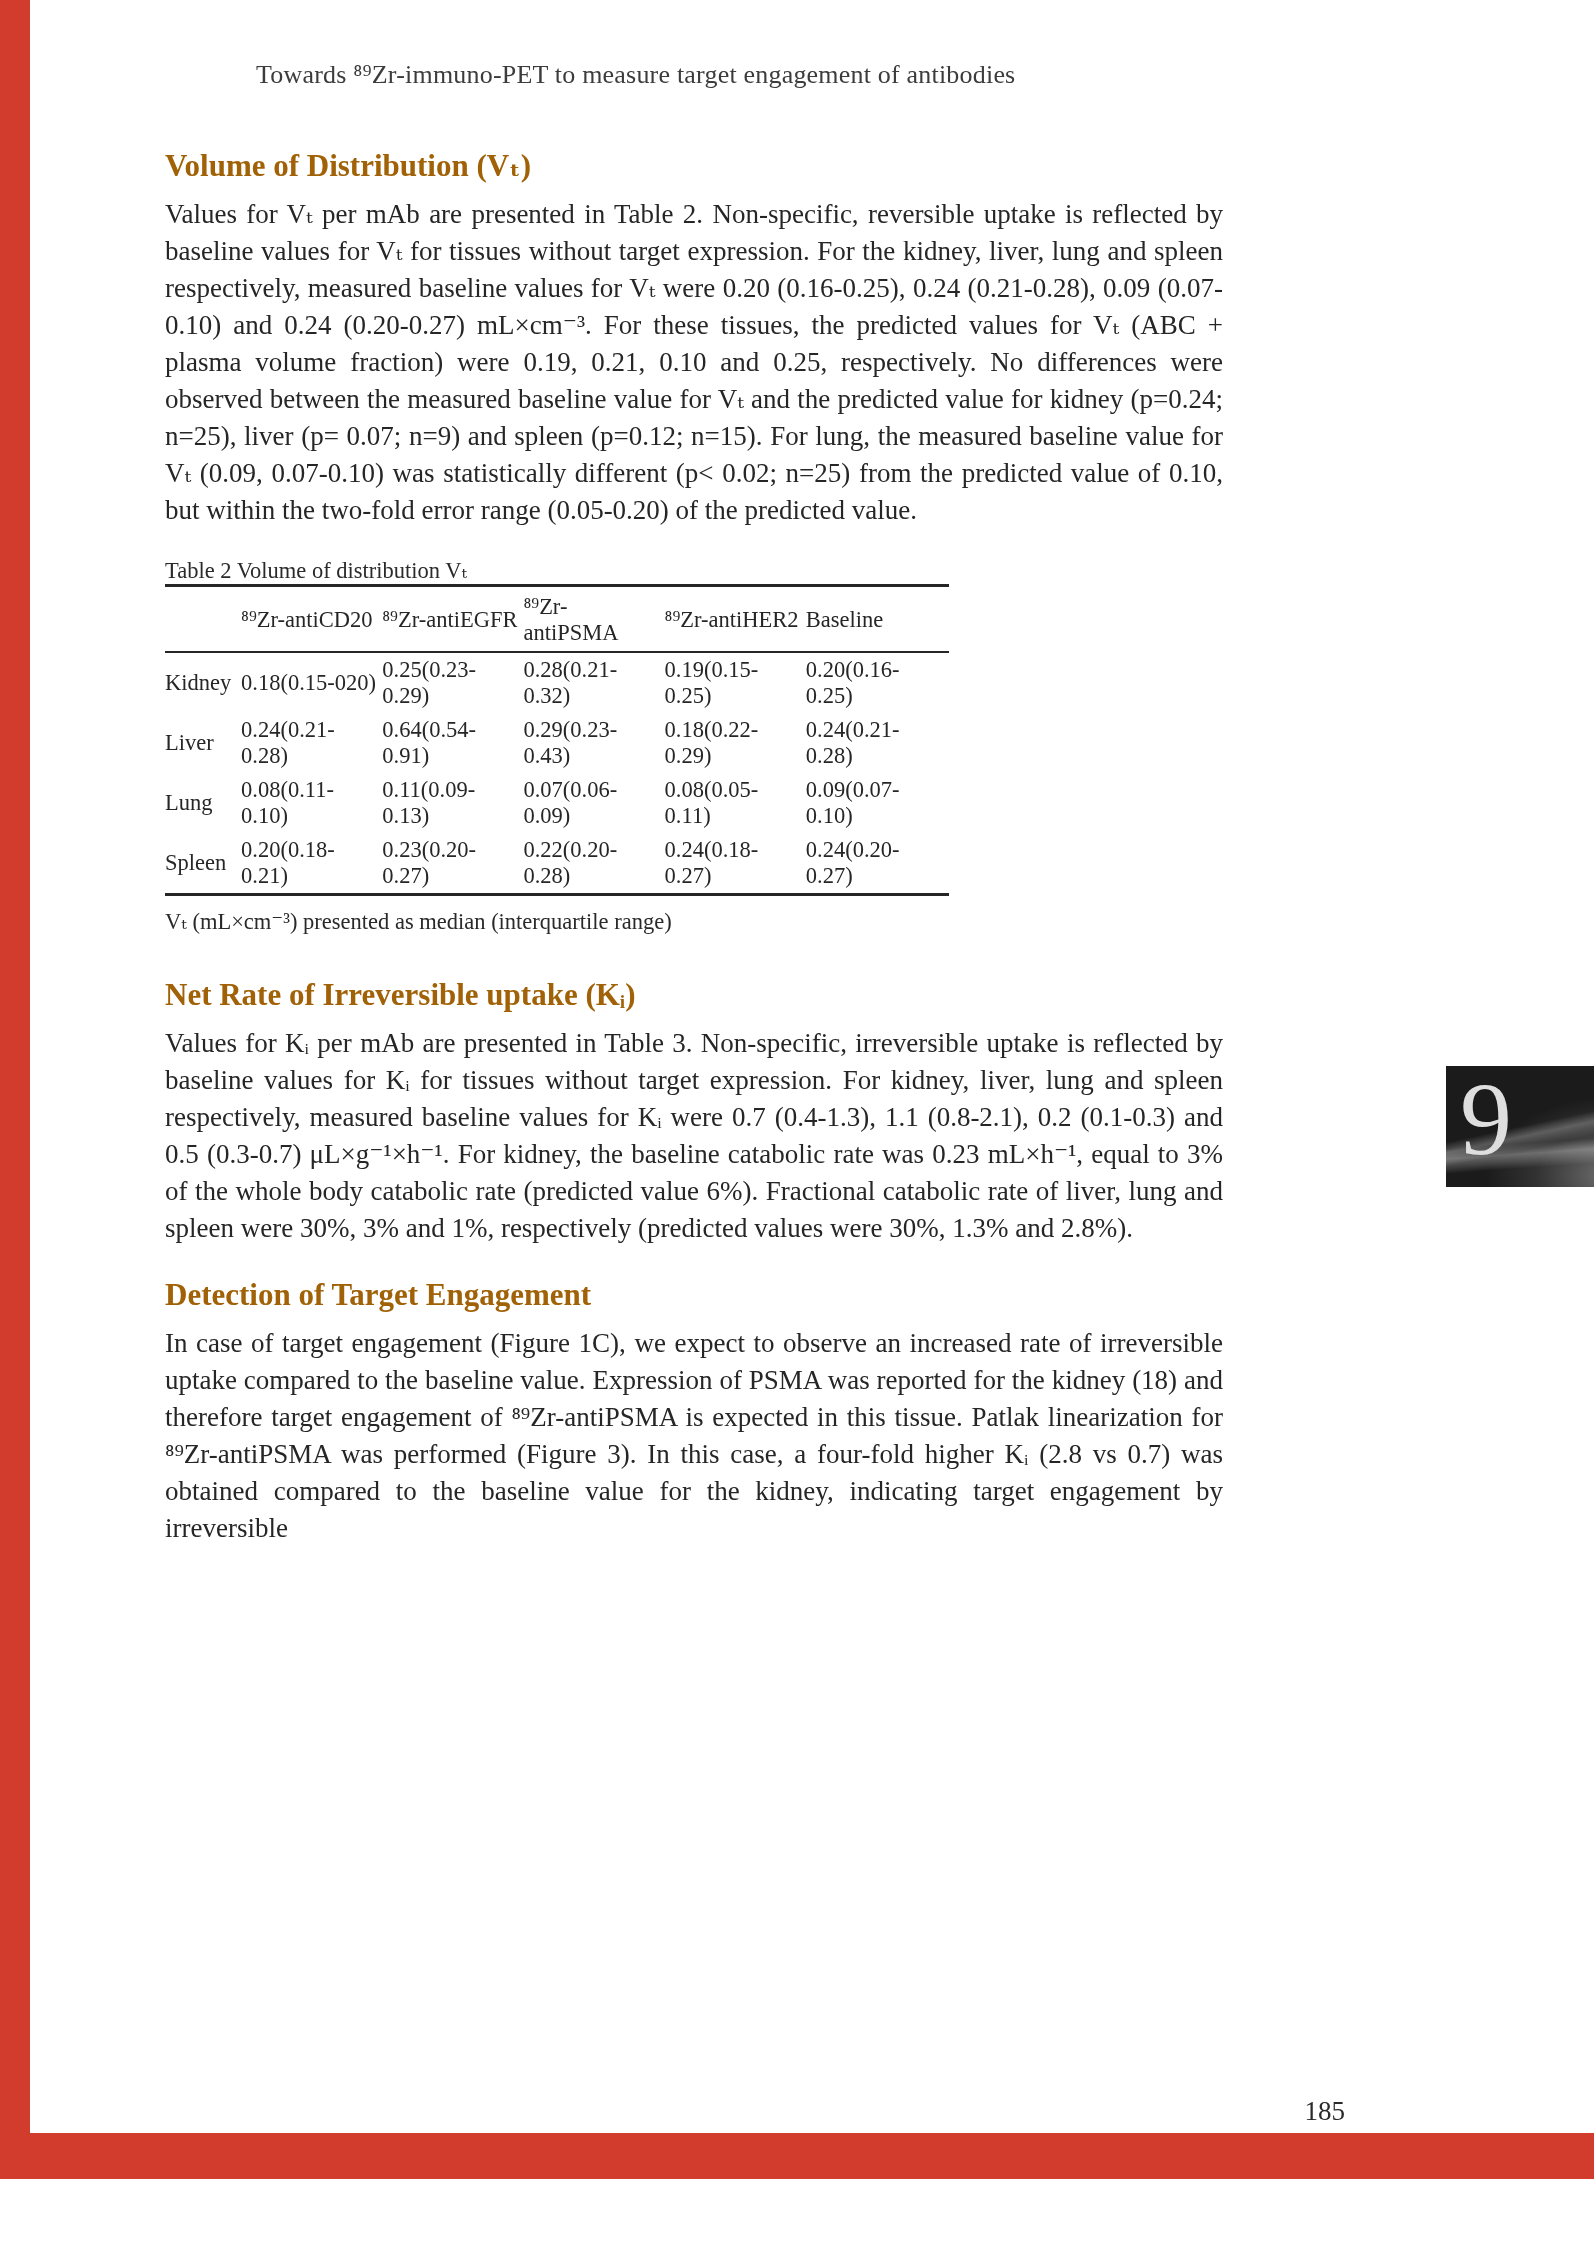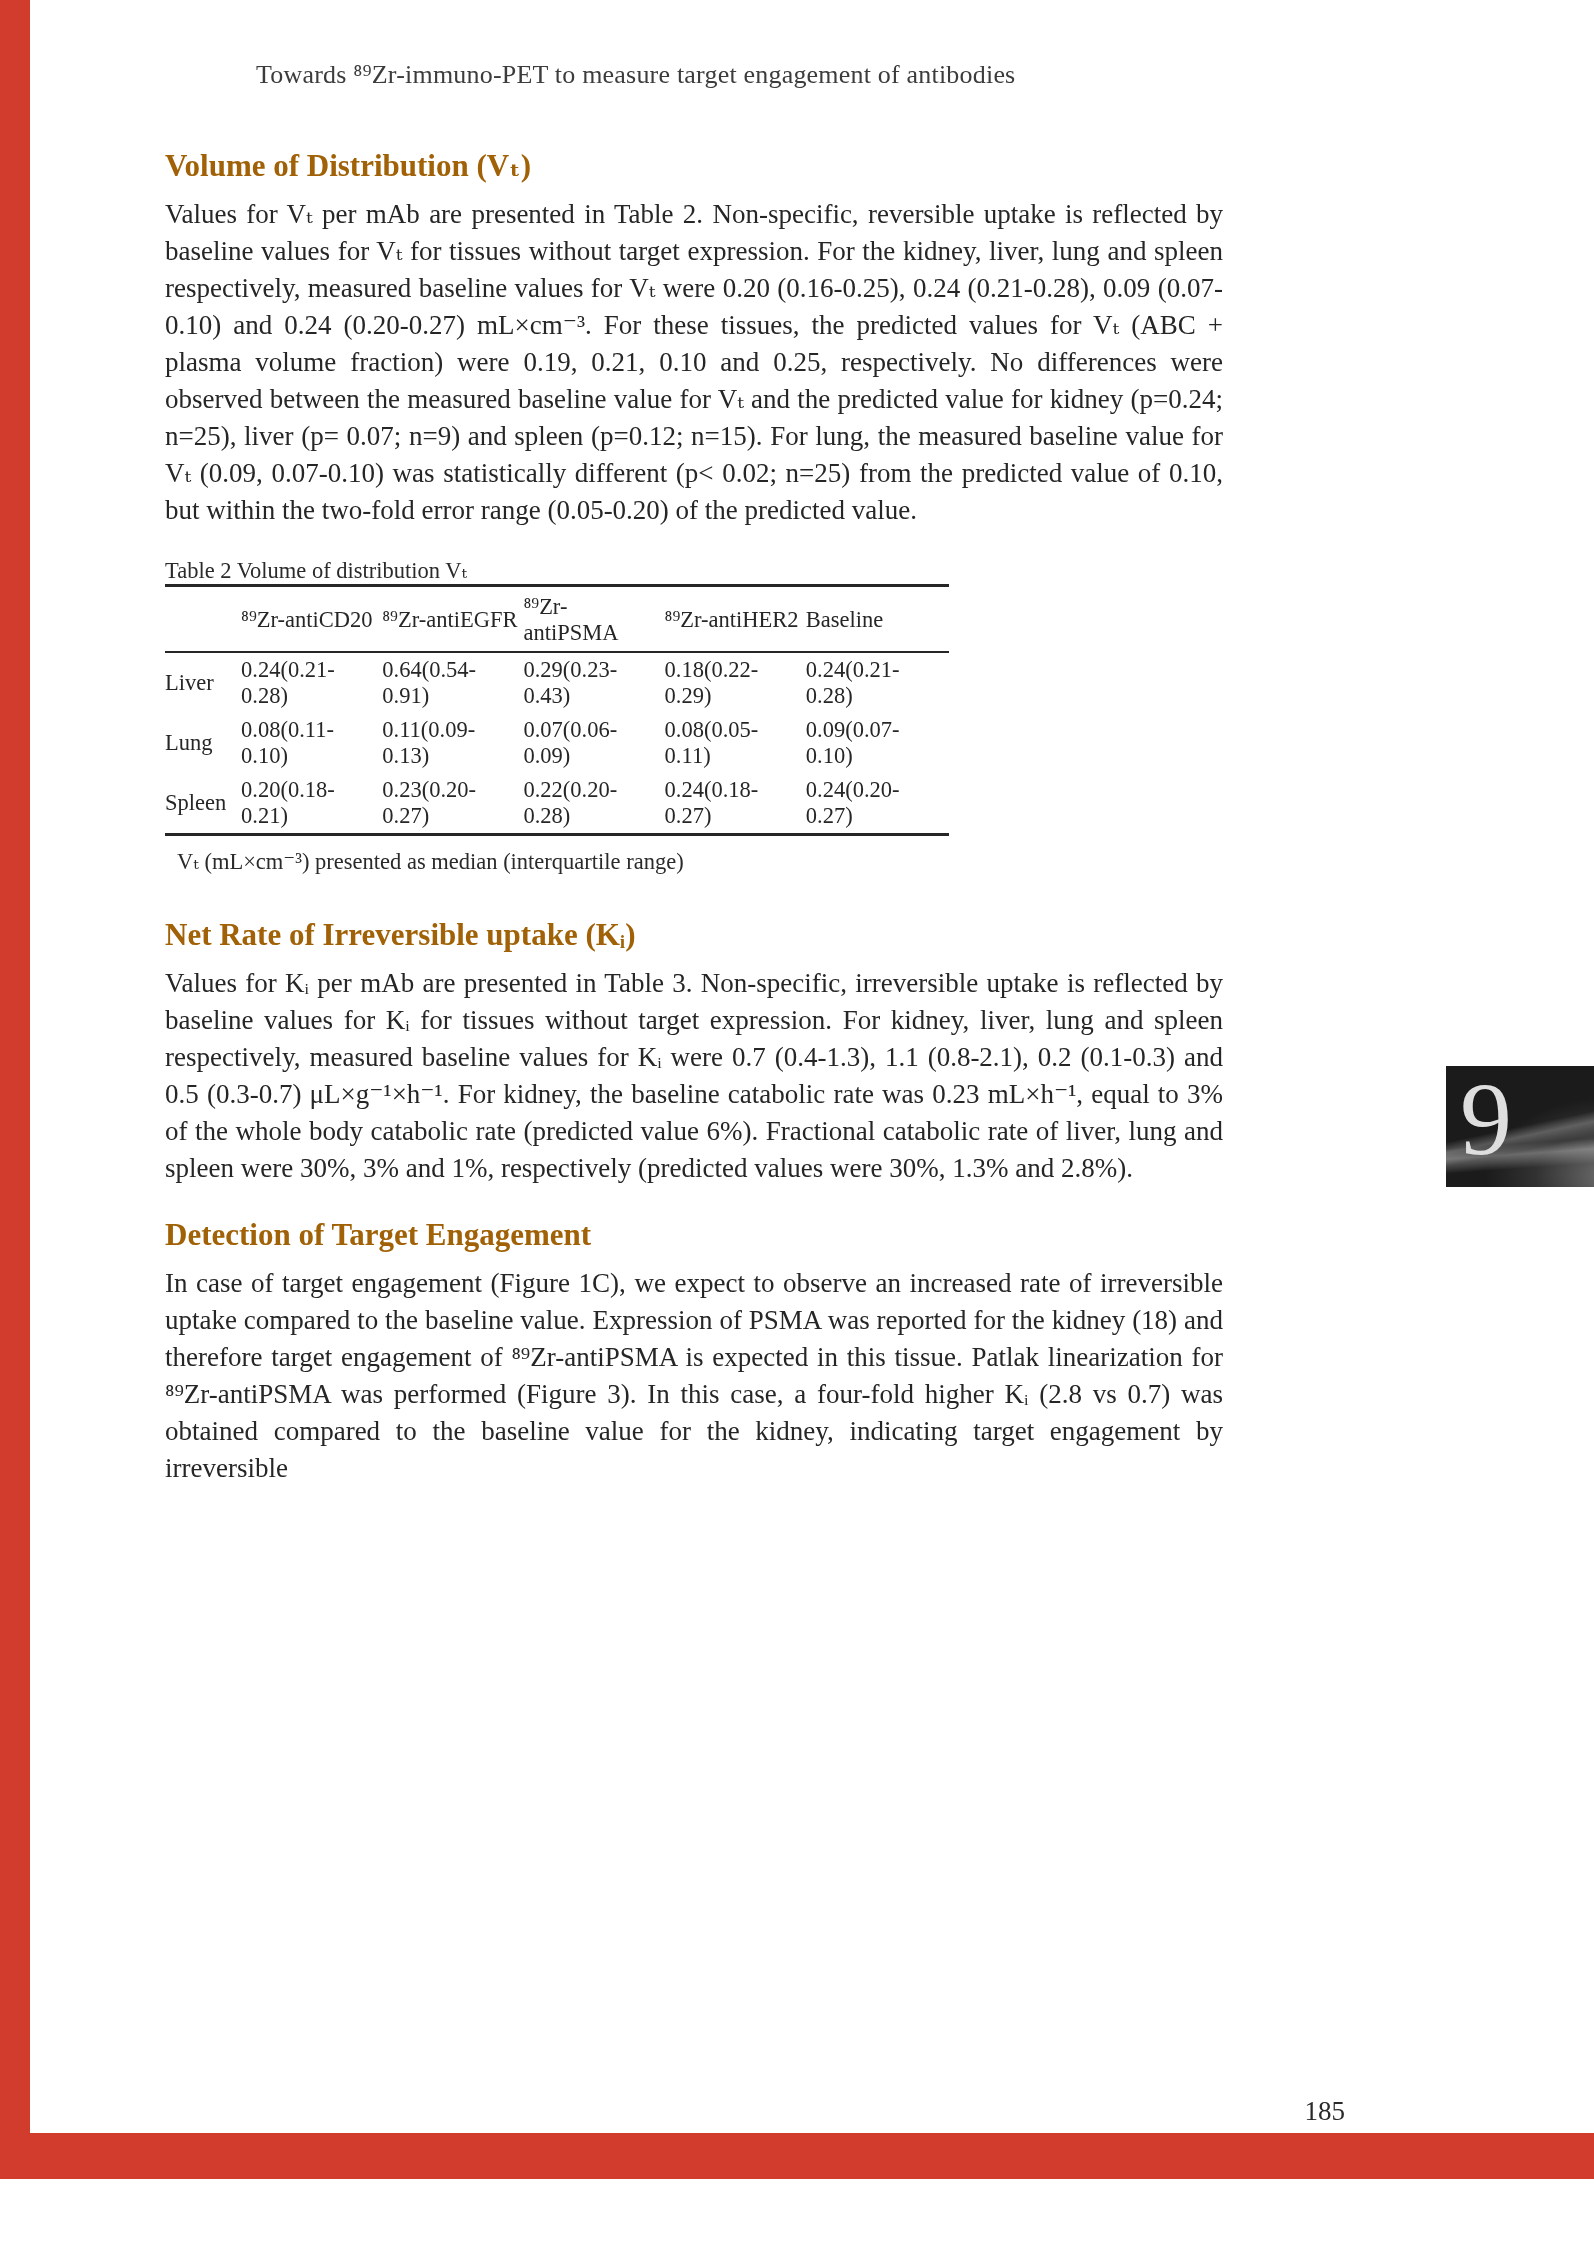--- a/index.html
+++ b/index.html
@@ -55,21 +55,21 @@
     padding:7px 4px 5px 0;
     border-bottom:2px solid #262626;
   }
   table.data-table td {
     padding:4px 4px 4px 0;
   }
   col.c-label { width:76px; }
   col.c-data  { width:141px; }
   col.c-last  { width:143px; }
   .footnote {
-    margin:12px 0 0 12px; font-size:22.5px; color:#2a2a2a;
+    margin:12px 0 0 0; font-size:22.5px; color:#2a2a2a;
   }
   .gap-lg { margin-top:42px; }
   .gap-md { margin-top:30px; }
   
   .chapter-tab {
     position:absolute; right:0; top:1066px;
     width:148px; height:121px;
     background:
       radial-gradient(130% 95% at 115% 90%, rgba(205,205,205,0.50), rgba(130,130,130,0.22) 42%, rgba(0,0,0,0) 68%),
       linear-gradient(168deg, rgba(0,0,0,0) 50%, rgba(175,175,175,0.42) 57%, rgba(70,70,70,0.12) 66%, rgba(0,0,0,0) 73%),
@@ -121,20 +121,28 @@
           <th></th>
           <th>⁸⁹Zr-antiCD20</th>
           <th>⁸⁹Zr-antiEGFR</th>
           <th>⁸⁹Zr-antiPSMA</th>
           <th>⁸⁹Zr-antiHER2</th>
           <th>Baseline</th>
         </tr>
       </thead>
       <tbody>
         <tr>
+          <td>Kidney</td>
+          <td>0.18(0.15-020)</td>
+          <td>0.25(0.23-0.29)</td>
+          <td>0.28(0.21-0.32)</td>
+          <td>0.19(0.15-0.25)</td>
+          <td>0.20(0.16-0.25)</td>
+        </tr>
+        <tr>
           <td>Liver</td>
           <td>0.24(0.21-0.28)</td>
           <td>0.64(0.54-0.91)</td>
           <td>0.29(0.23-0.43)</td>
           <td>0.18(0.22-0.29)</td>
           <td>0.24(0.21-0.28)</td>
         </tr>
         <tr>
           <td>Lung</td>
           <td>0.08(0.11-0.10)</td>

